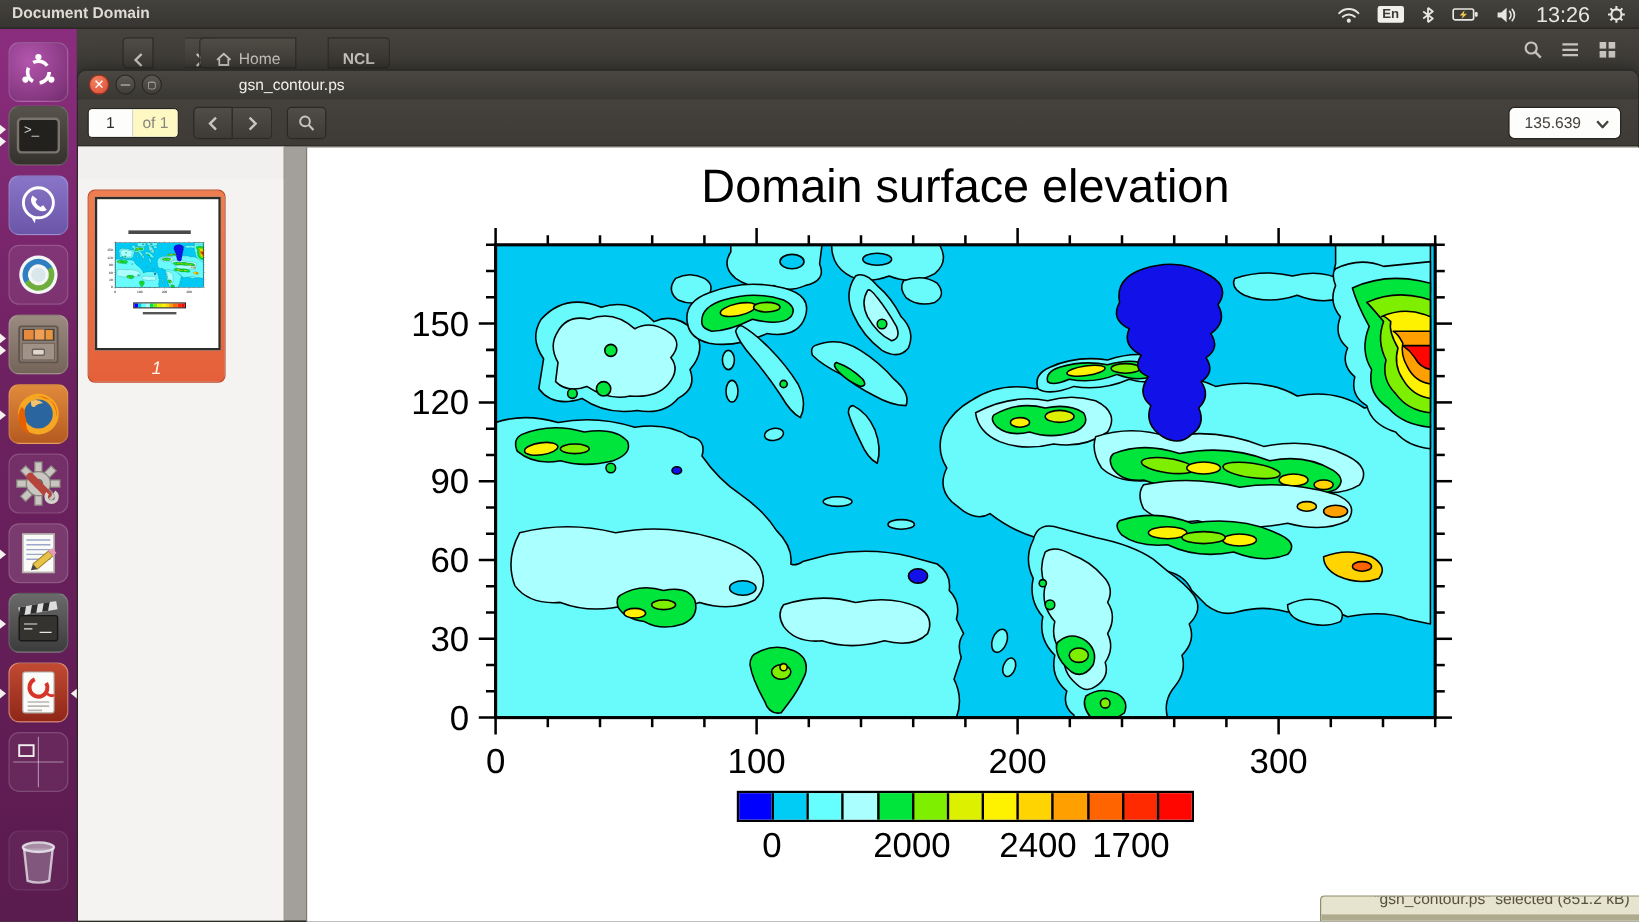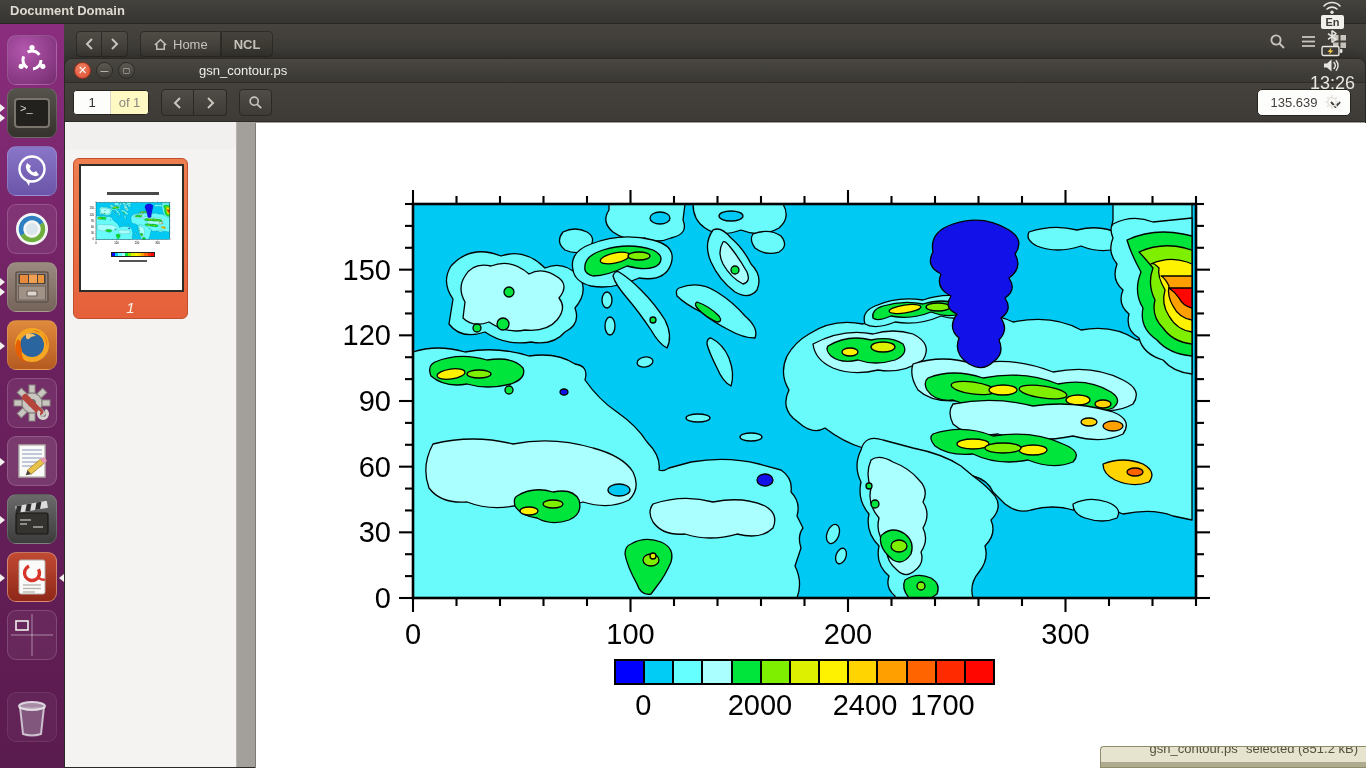--- a/index.html
+++ b/index.html
@@ -28,22 +28,22 @@
              border-left:5px solid #f4f2ef; }
   .focusmark-r { position:absolute; right:0; width:0; height:0;
              border-top:4px solid transparent; border-bottom:4px solid transparent;
              border-right:5px solid #f4f2ef; }
 
   
   #nautilus-bar { position:absolute; left:64px; top:24px; width:1302px; height:40px;
                   background:linear-gradient(#46433e,#3b3935); z-index:10;
                   border-bottom:1px solid #2c2a26;}
   .nbtn { height:26px; background:linear-gradient(#4f4c46,#3e3b37); border:1px solid #2e2c28;
-          color:#c9c5be; display:flex; align-items:center; justify-content:center;
-          font-size:13px; }
+          color:#c9c5be; display:flex; align-items:flex-end; justify-content:center;
+          font-size:13px;margin-left:26px; }
   .nav-left { border-radius:4px 0 0 4px; }
   .nav-right { border-radius:0 4px 4px 0; border-left:none; }
   .crumb { padding:0 12px; }
   .crumb-first { border-radius:4px 0 0 4px; }
   .crumb-last { border-radius:0 4px 4px 0; border-left:1px solid #2e2c28; background:linear-gradient(#45423d,#38362f); font-weight:bold;}
 
   
   #status-popup { position:absolute; right:0; top:746px; width:266px; height:22px; z-index:70;
                   background:#e6e3cf; border:1px solid #8f8c6b; border-right:none;
                   border-radius:4px 0 0 0; overflow:hidden; }
@@ -118,21 +118,21 @@
   
   #thumb-colorbar { position:absolute; left:30px; top:86px; width:44px; height:5px; display:flex;
                     border:1px solid #222; }
   #thumb-colorbar div { flex:1; }
 </style>
 </head>
 <body>
 
 <div id="top-panel">
   <span class="apptitle">Document Domain</span>
-  <div class="tray" style="right:4px;flex-direction:column;">
+  <div class="tray" style="right:4px;">
     <span class="trayicon">
       <svg width="20" height="15" viewBox="0 0 20 15">
           <g fill="none" stroke="#e8e6e1" stroke-width="1.6" stroke-linecap="round">
         <path d="M2,6 A11,11 0 0 1 18,6"></path>
             <path d="M5,9 A7.5,7.5 0 0 1 15,9"></path>
           </g>
         <circle cx="10" cy="12.2" r="1.7" fill="#e8e6e1"></circle>
         </svg>
     </span>
     <span class="trayicon kbd-box">En</span>
@@ -441,20 +441,21 @@
             </div>
           <div class="smudge" style="left:38px; top:94px; width:28px; height:2px; background:#555;"></div>
         </div>
         <div id="thumb-num">1</div>
       </div>
     </div>
   </div>
 
   <div id="doc-area">
     <div id="doc-page">
+      <div id="plot-title">Domain surface elevation</div>
 
       <svg id="map-svg" viewBox="-85 -35 955 525">
         <g id="plotgroup">
 
           <rect x="0" y="0" width="783" height="394" fill="#00C9F3"></rect>
           <g id="map-art" stroke="#000" stroke-width="1.3" stroke-linejoin="round">
 
             <path fill="#69FBFB" d="M38,62 Q28,78 40,95 L36,120 Q48,136 72,128 Q92,142 118,138 Q140,142 152,128 Q168,120 162,104 Q176,88 166,72 Q150,56 132,64 Q112,44 88,52 Q58,40 38,62 Z"></path>
             <path fill="#AAFFFF" d="M52,72 Q44,84 52,98 L50,114 Q60,124 76,118 Q94,130 112,126 Q134,128 144,116 Q154,104 146,94 Q156,82 146,74 Q130,62 116,70 Q98,54 78,62 Q60,58 52,72 Z"></path>
             <circle cx="96" cy="88" r="5" fill="#00E53C"></circle>

